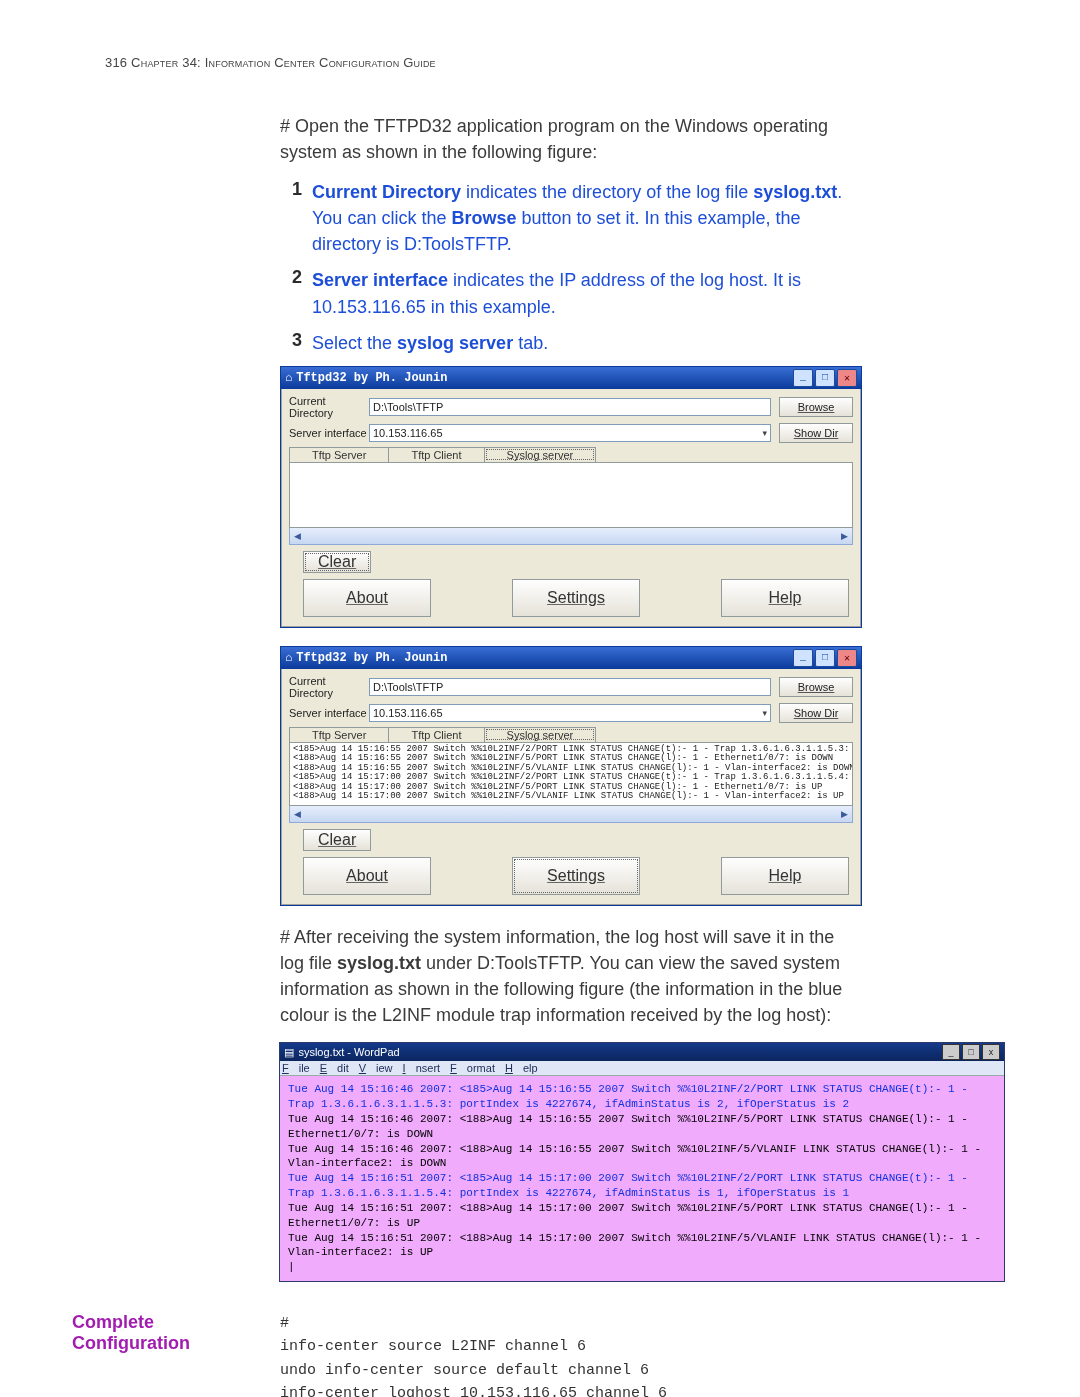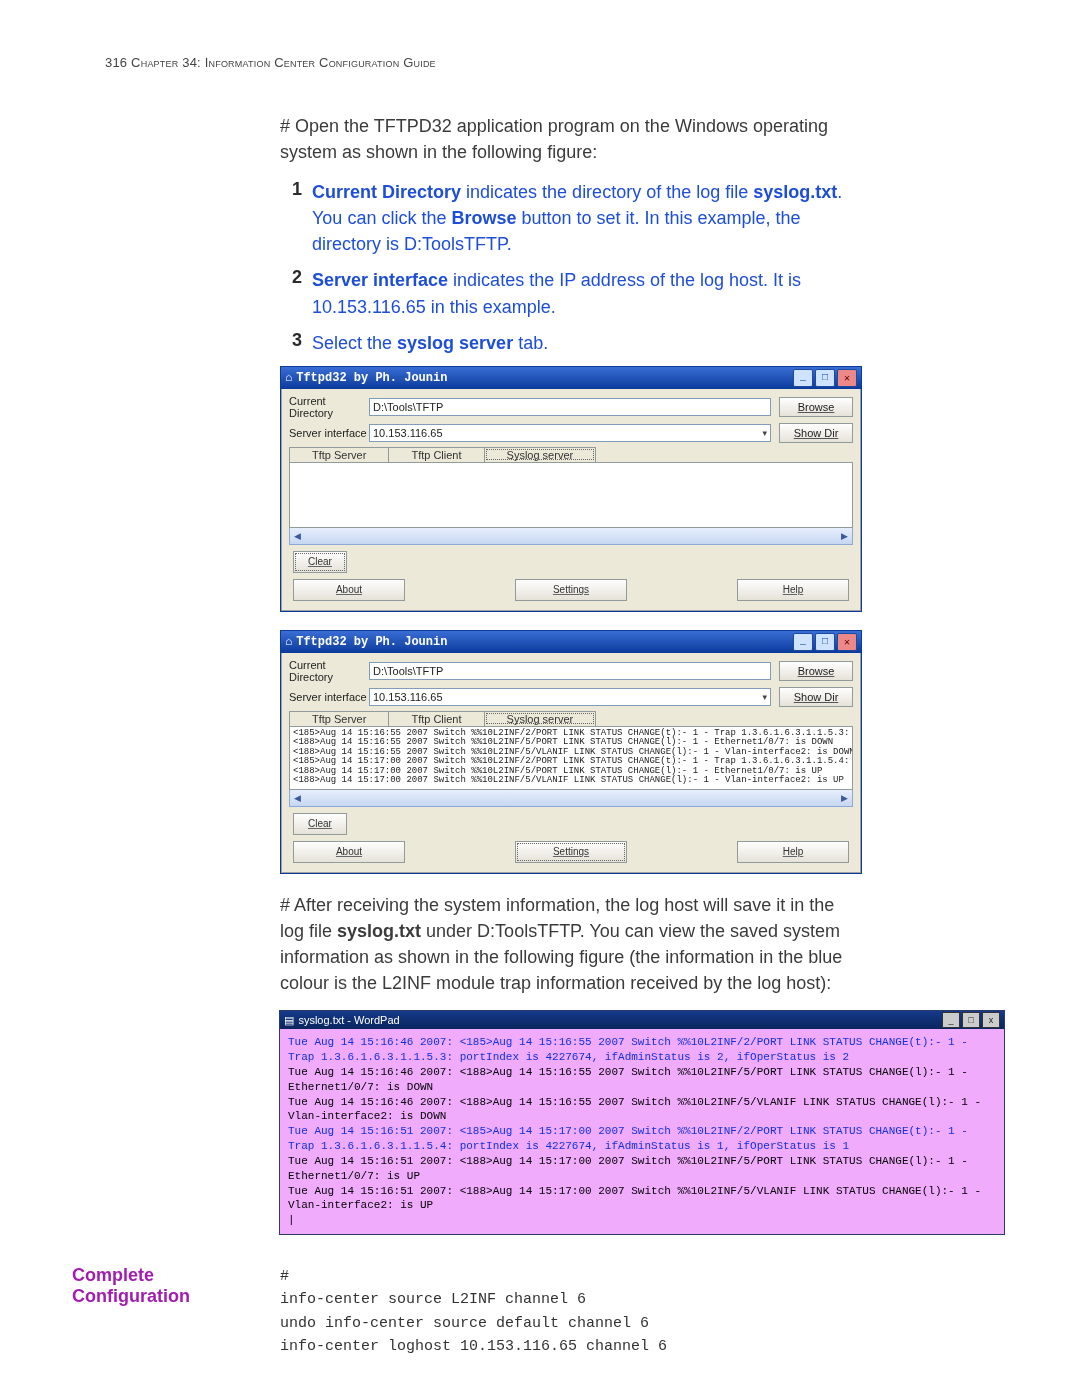--- a/index.html
+++ b/index.html
@@ -86,25 +86,25 @@
     border:1px solid #919b9c; background:#fff; height:58px; margin-top:0;
     font-family: "Courier New", monospace; font-size:9px; color:#222;
     overflow:hidden; padding:2px 3px; line-height:1.05;
     white-space: pre;
   }
   .logbox-empty { height:60px; }
   .hscroll { height:16px; background:linear-gradient(#e6eefc,#c7d7f2); border:1px solid #8ea8d8; border-top:none; display:flex; align-items:center;}
   .hscroll .arrow { width:15px; text-align:center; font-size:9px; color:#3a5a9a;}
   .btnrow { padding:6px 4px 2px 4px; }
   .wbtn { height:20px; border:1px solid #919b9c; background:linear-gradient(#fefefe,#e5e2d8);
-          font-size:10px; display:inline-flex; align-items:center; justify-content:center;
-          text-decoration:underline; text-decoration-color:#666; padding:0 14px;}
+          font-size:16px; display:inline-flex; align-items:center; justify-content:center;
+          text-decoration:underline; text-decoration-color:#666; padding:0 14px;margin-left:10px;}
   .wbtn.dotted { outline:1px dotted #666; outline-offset:-3px;}
   .br2 { display:flex; justify-content:space-between; padding:4px 4px 6px 4px;}
-  .br2 .wbtn { width:110px; padding:0;}
+  .br2 .wbtn { width:110px; padding:8px;}
   .midbtn { width:140px; }
 
   
   .wp {
     width: 724px;
     margin-left: -1px;
     border:1px solid #2a3a6a;
     font-family: Tahoma, Arial, sans-serif;
     margin-top: 8px;
   }
@@ -274,20 +274,21 @@
 
     <div class="wp">
       <div class="wp-title">
         <span style="margin-right:4px;">▤</span>
         <span>syslog.txt - WordPad</span>
         <span class="spacer"></span>
         <span class="xbtn">_</span>
         <span class="xbtn">□</span>
         <span class="xbtn">x</span>
       </div>
+      <div class="wp-menu" id="wpmenu"><span><span class="ul">F</span>ile</span><span><span class="ul">E</span>dit</span><span><span class="ul">V</span>iew</span><span><span class="ul">I</span>nsert</span><span><span class="ul">F</span>ormat</span><span><span class="ul">H</span>elp</span></div>
       <div class="wp-body" id="wpbody"><div class="blue">Tue Aug 14 15:16:46 2007: &lt;185&gt;Aug 14 15:16:55 2007 Switch %%10L2INF/2/PORT LINK STATUS CHANGE(t):- 1 -</div><div class="blue">Trap 1.3.6.1.6.3.1.1.5.3: portIndex is 4227674, ifAdminStatus is 2, ifOperStatus is 2</div><div>Tue Aug 14 15:16:46 2007: &lt;188&gt;Aug 14 15:16:55 2007 Switch %%10L2INF/5/PORT LINK STATUS CHANGE(l):- 1 -</div><div>Ethernet1/0/7: is DOWN</div><div>Tue Aug 14 15:16:46 2007: &lt;188&gt;Aug 14 15:16:55 2007 Switch %%10L2INF/5/VLANIF LINK STATUS CHANGE(l):- 1 -</div><div>Vlan-interface2: is DOWN</div><div class="blue">Tue Aug 14 15:16:51 2007: &lt;185&gt;Aug 14 15:17:00 2007 Switch %%10L2INF/2/PORT LINK STATUS CHANGE(t):- 1 -</div><div class="blue">Trap 1.3.6.1.6.3.1.1.5.4: portIndex is 4227674, ifAdminStatus is 1, ifOperStatus is 1</div><div>Tue Aug 14 15:16:51 2007: &lt;188&gt;Aug 14 15:17:00 2007 Switch %%10L2INF/5/PORT LINK STATUS CHANGE(l):- 1 -</div><div>Ethernet1/0/7: is UP</div><div>Tue Aug 14 15:16:51 2007: &lt;188&gt;Aug 14 15:17:00 2007 Switch %%10L2INF/5/VLANIF LINK STATUS CHANGE(l):- 1 -</div><div>Vlan-interface2: is UP</div><div>|</div></div>
     </div>
 
     <div style="height:30px;"></div>
 
     <div style="position:relative;">
       <div class="side-h" style="left:-208px; top:0;">Complete Configuration</div>
       <div class="code-block">#
 info-center source L2INF channel 6
 undo info-center source default channel 6

